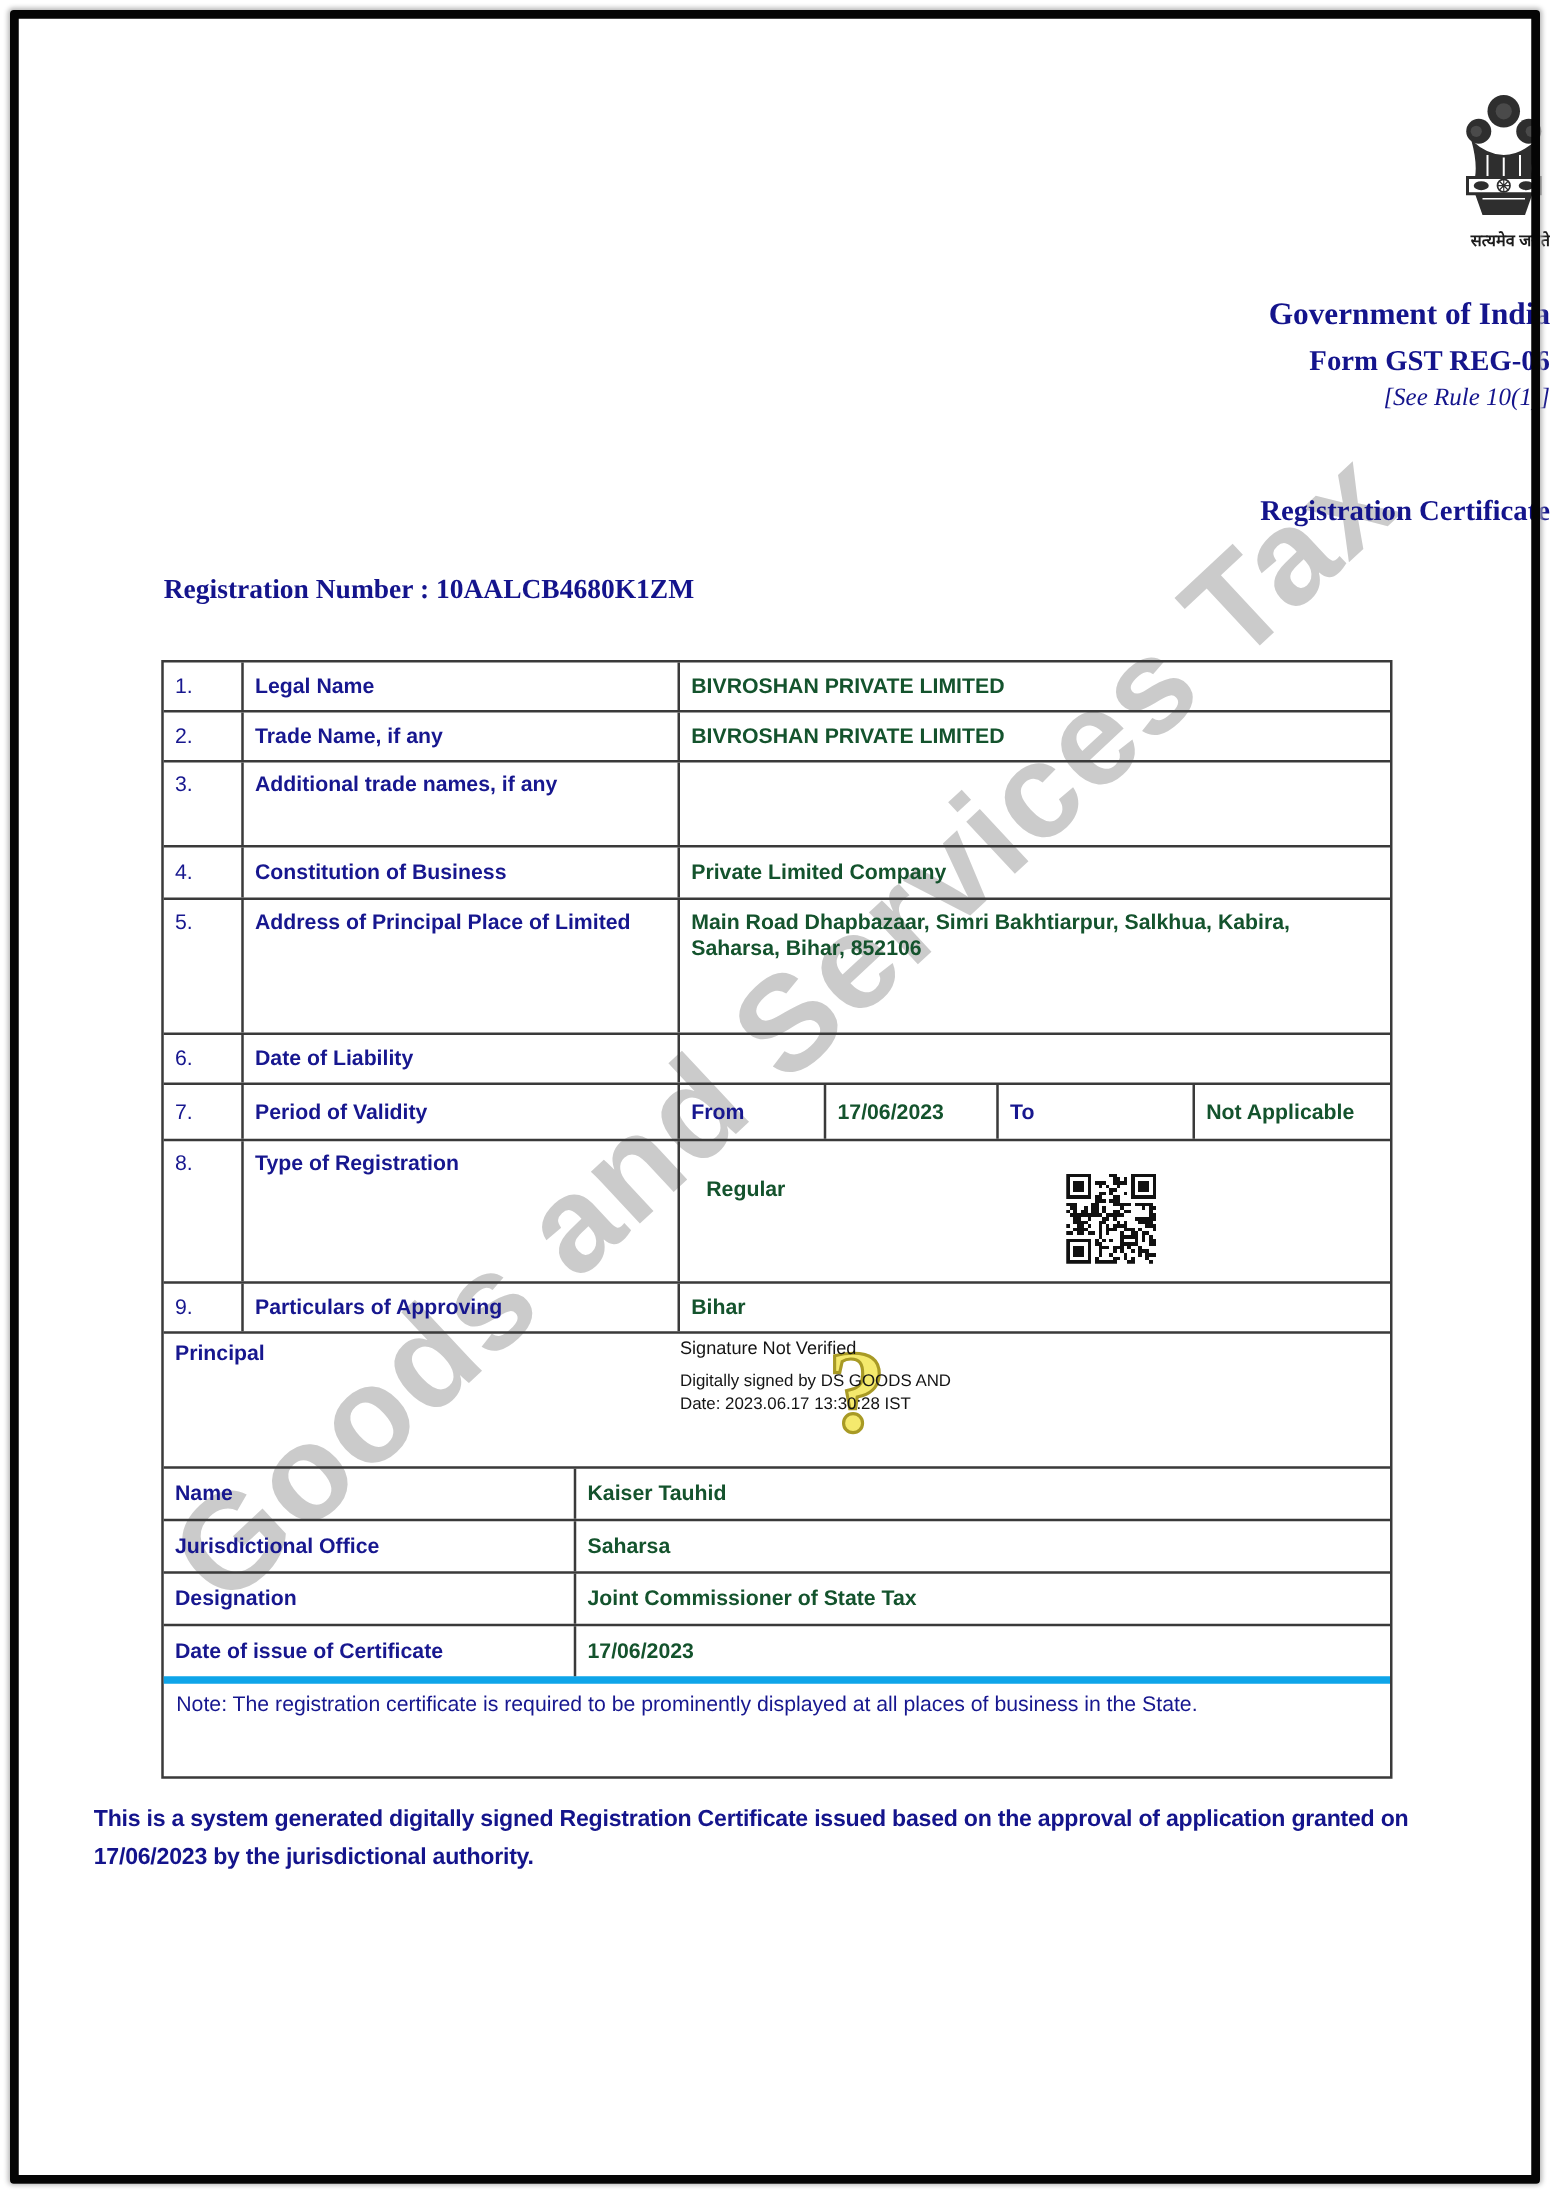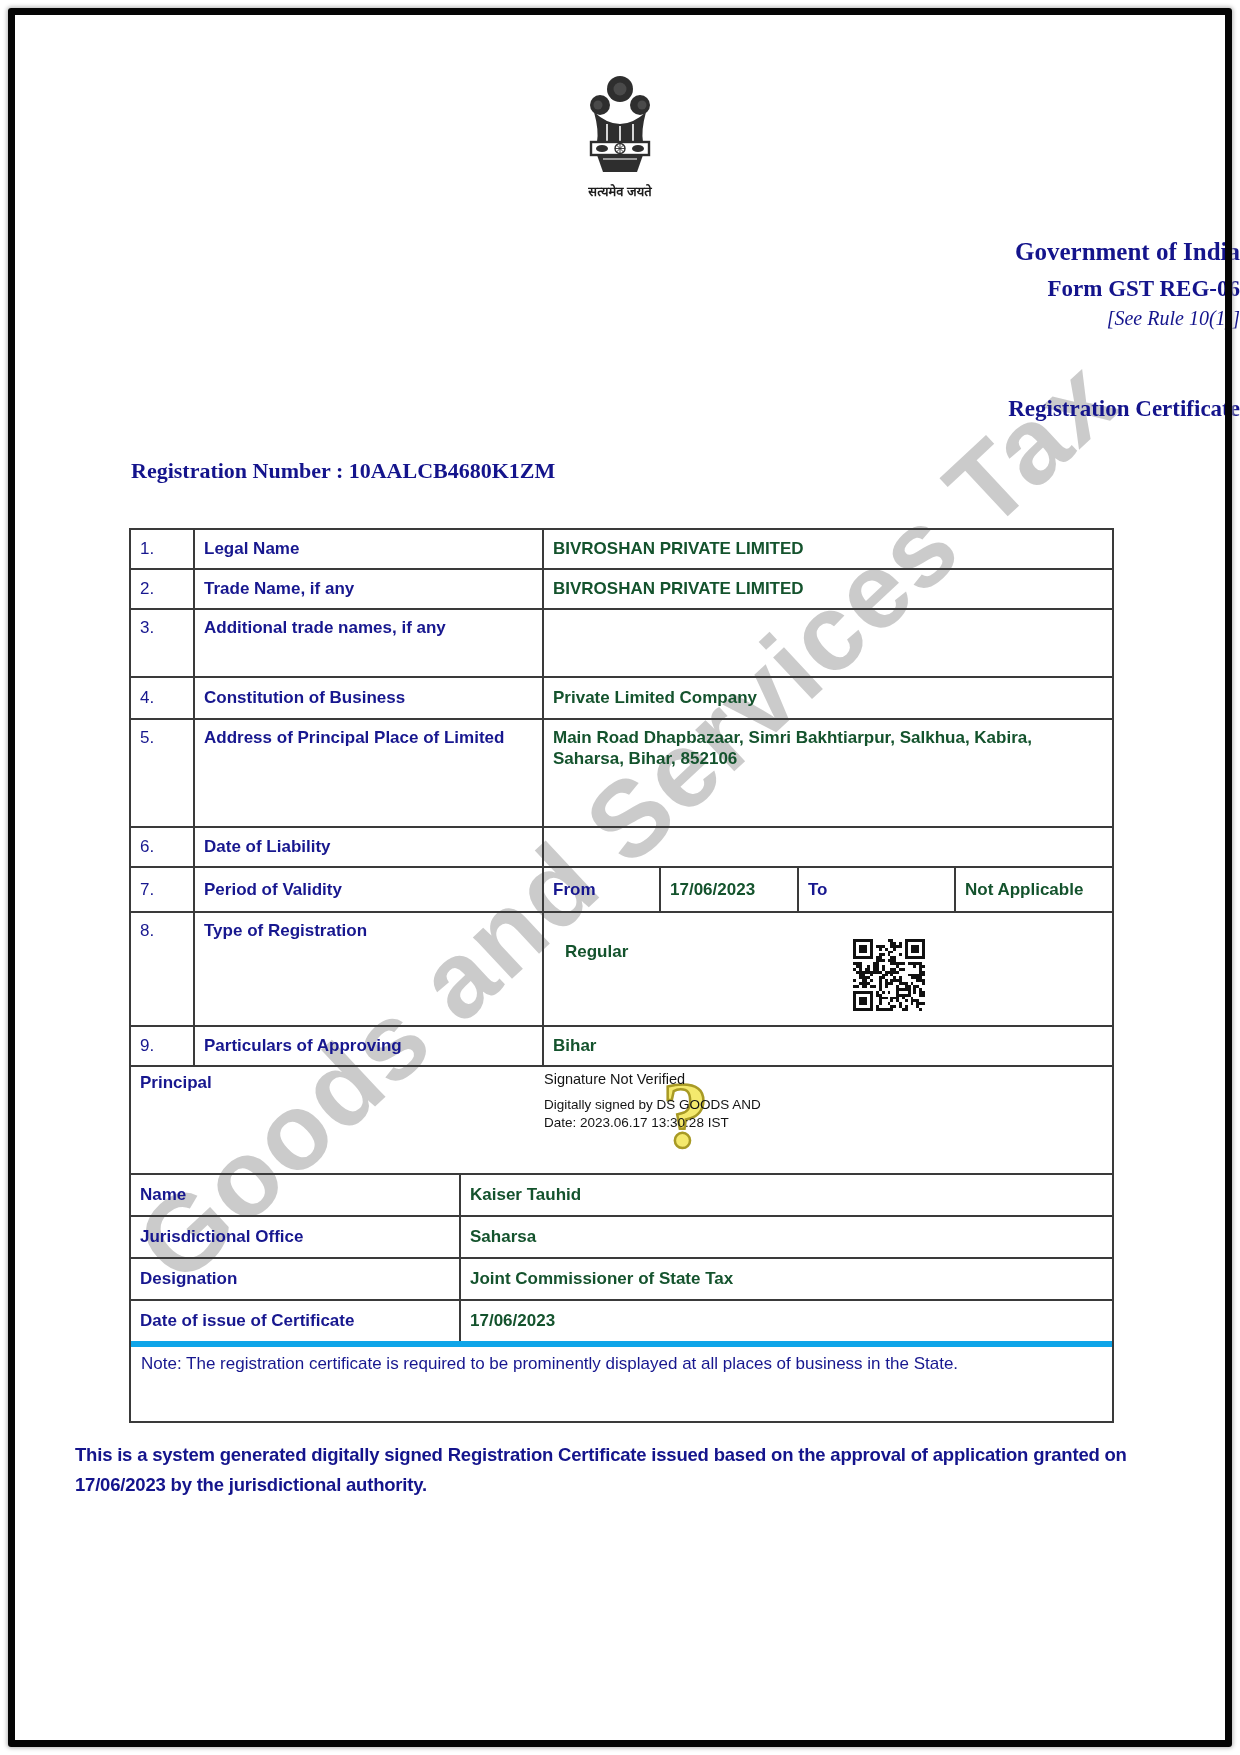--- a/index.html
+++ b/index.html
@@ -9,21 +9,21 @@
   }
   .frame{position:absolute;inset:8px;border:7px solid #050505;border-radius:3px;
     box-shadow:0 0 4px 1px #b5b5b5;pointer-events:none;z-index:6;}
   .watermark{
     position:absolute;left:112px;top:1215px;z-index:0;white-space:nowrap;
     transform:rotate(-43deg);transform-origin:0 0;
     font-weight:bold;font-size:108px;letter-spacing:2px;
     color:rgba(125,125,125,0.40);
   }
   .content{position:absolute;inset:0;z-index:1;}
-  .emblem{position:absolute;top:72px;left:0;width:100%;text-align:center;}
+  .emblem{position:absolute;top:72px;left:0;width:100%;text-align:right;}
   .emblem .caption{font-size:13px;color:#1c1c1c;margin-top:2px;font-weight:bold;}
   .t{position:absolute;width:100%;text-align:right;color:#14148c;
      font-family:"Liberation Serif",serif;}
   .t-gov{top:238px;font-size:25px;font-weight:bold;}
   .t-form{top:276px;font-size:23px;font-weight:bold;}
   .t-rule{top:307px;font-size:20px;font-style:italic;}
   .t-cert{top:396px;font-size:23px;font-weight:bold;}
   .reg-line{position:absolute;left:131px;top:458px;color:#14148c;
      font-family:"Liberation Serif",serif;font-size:22px;font-weight:bold;}
   

